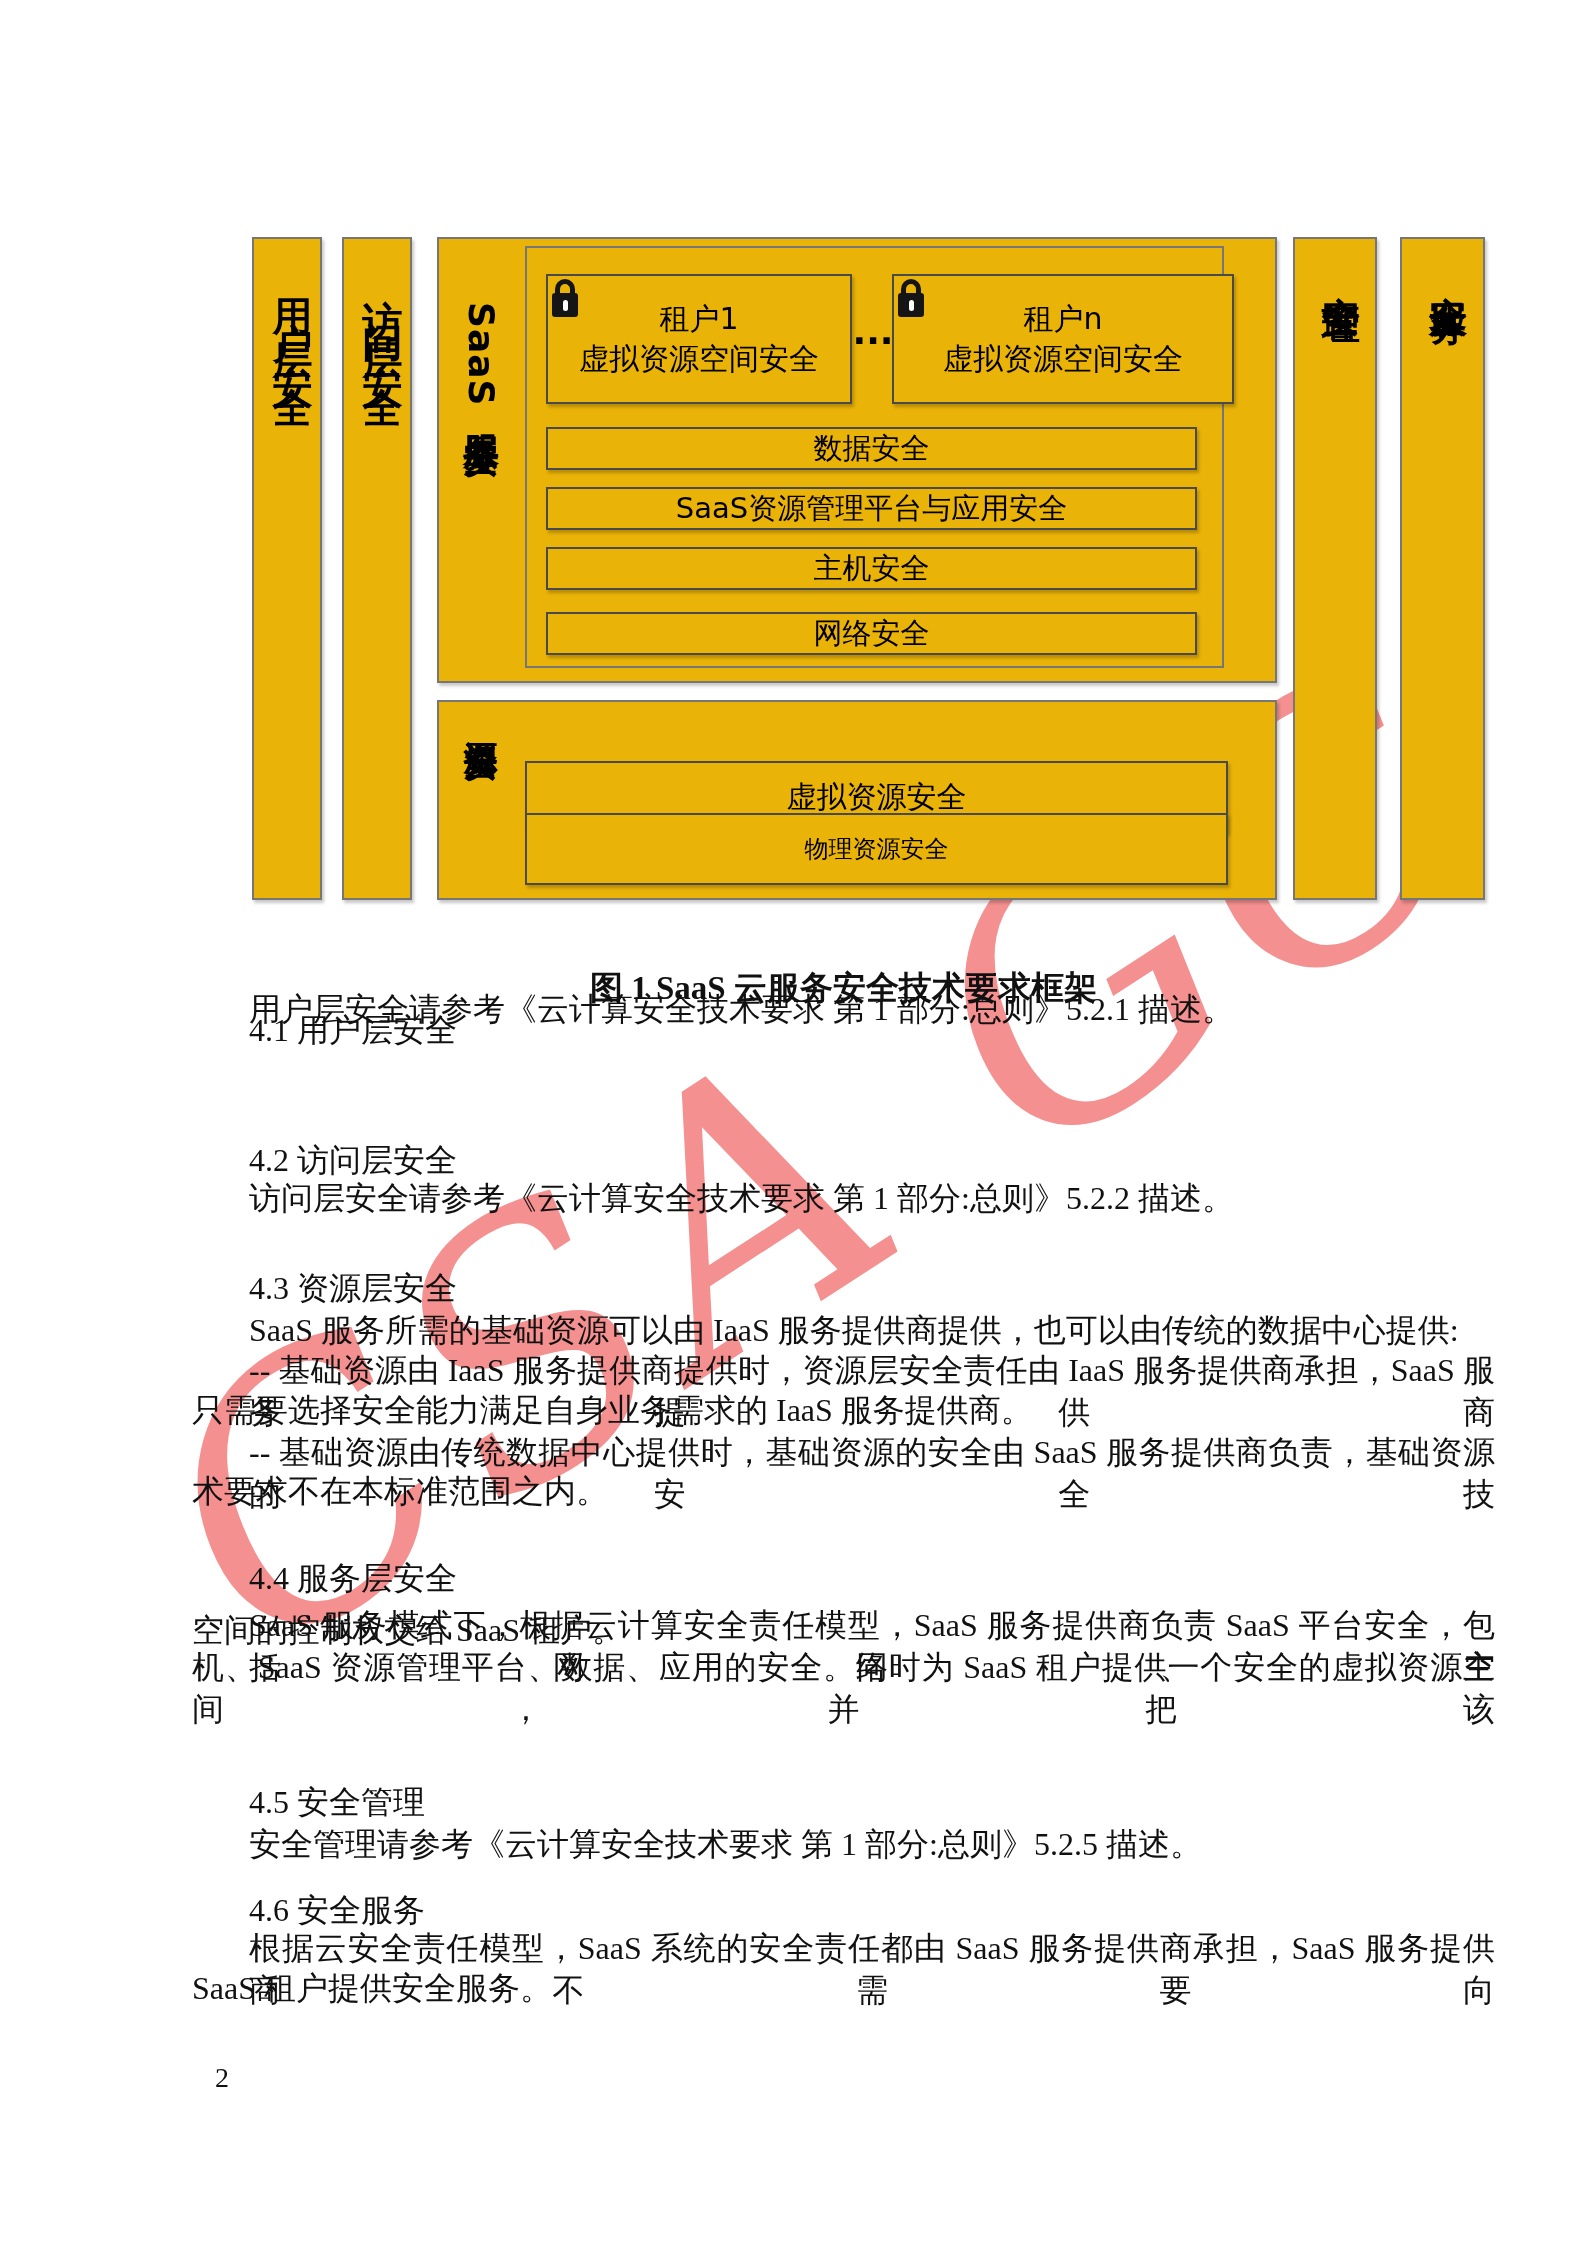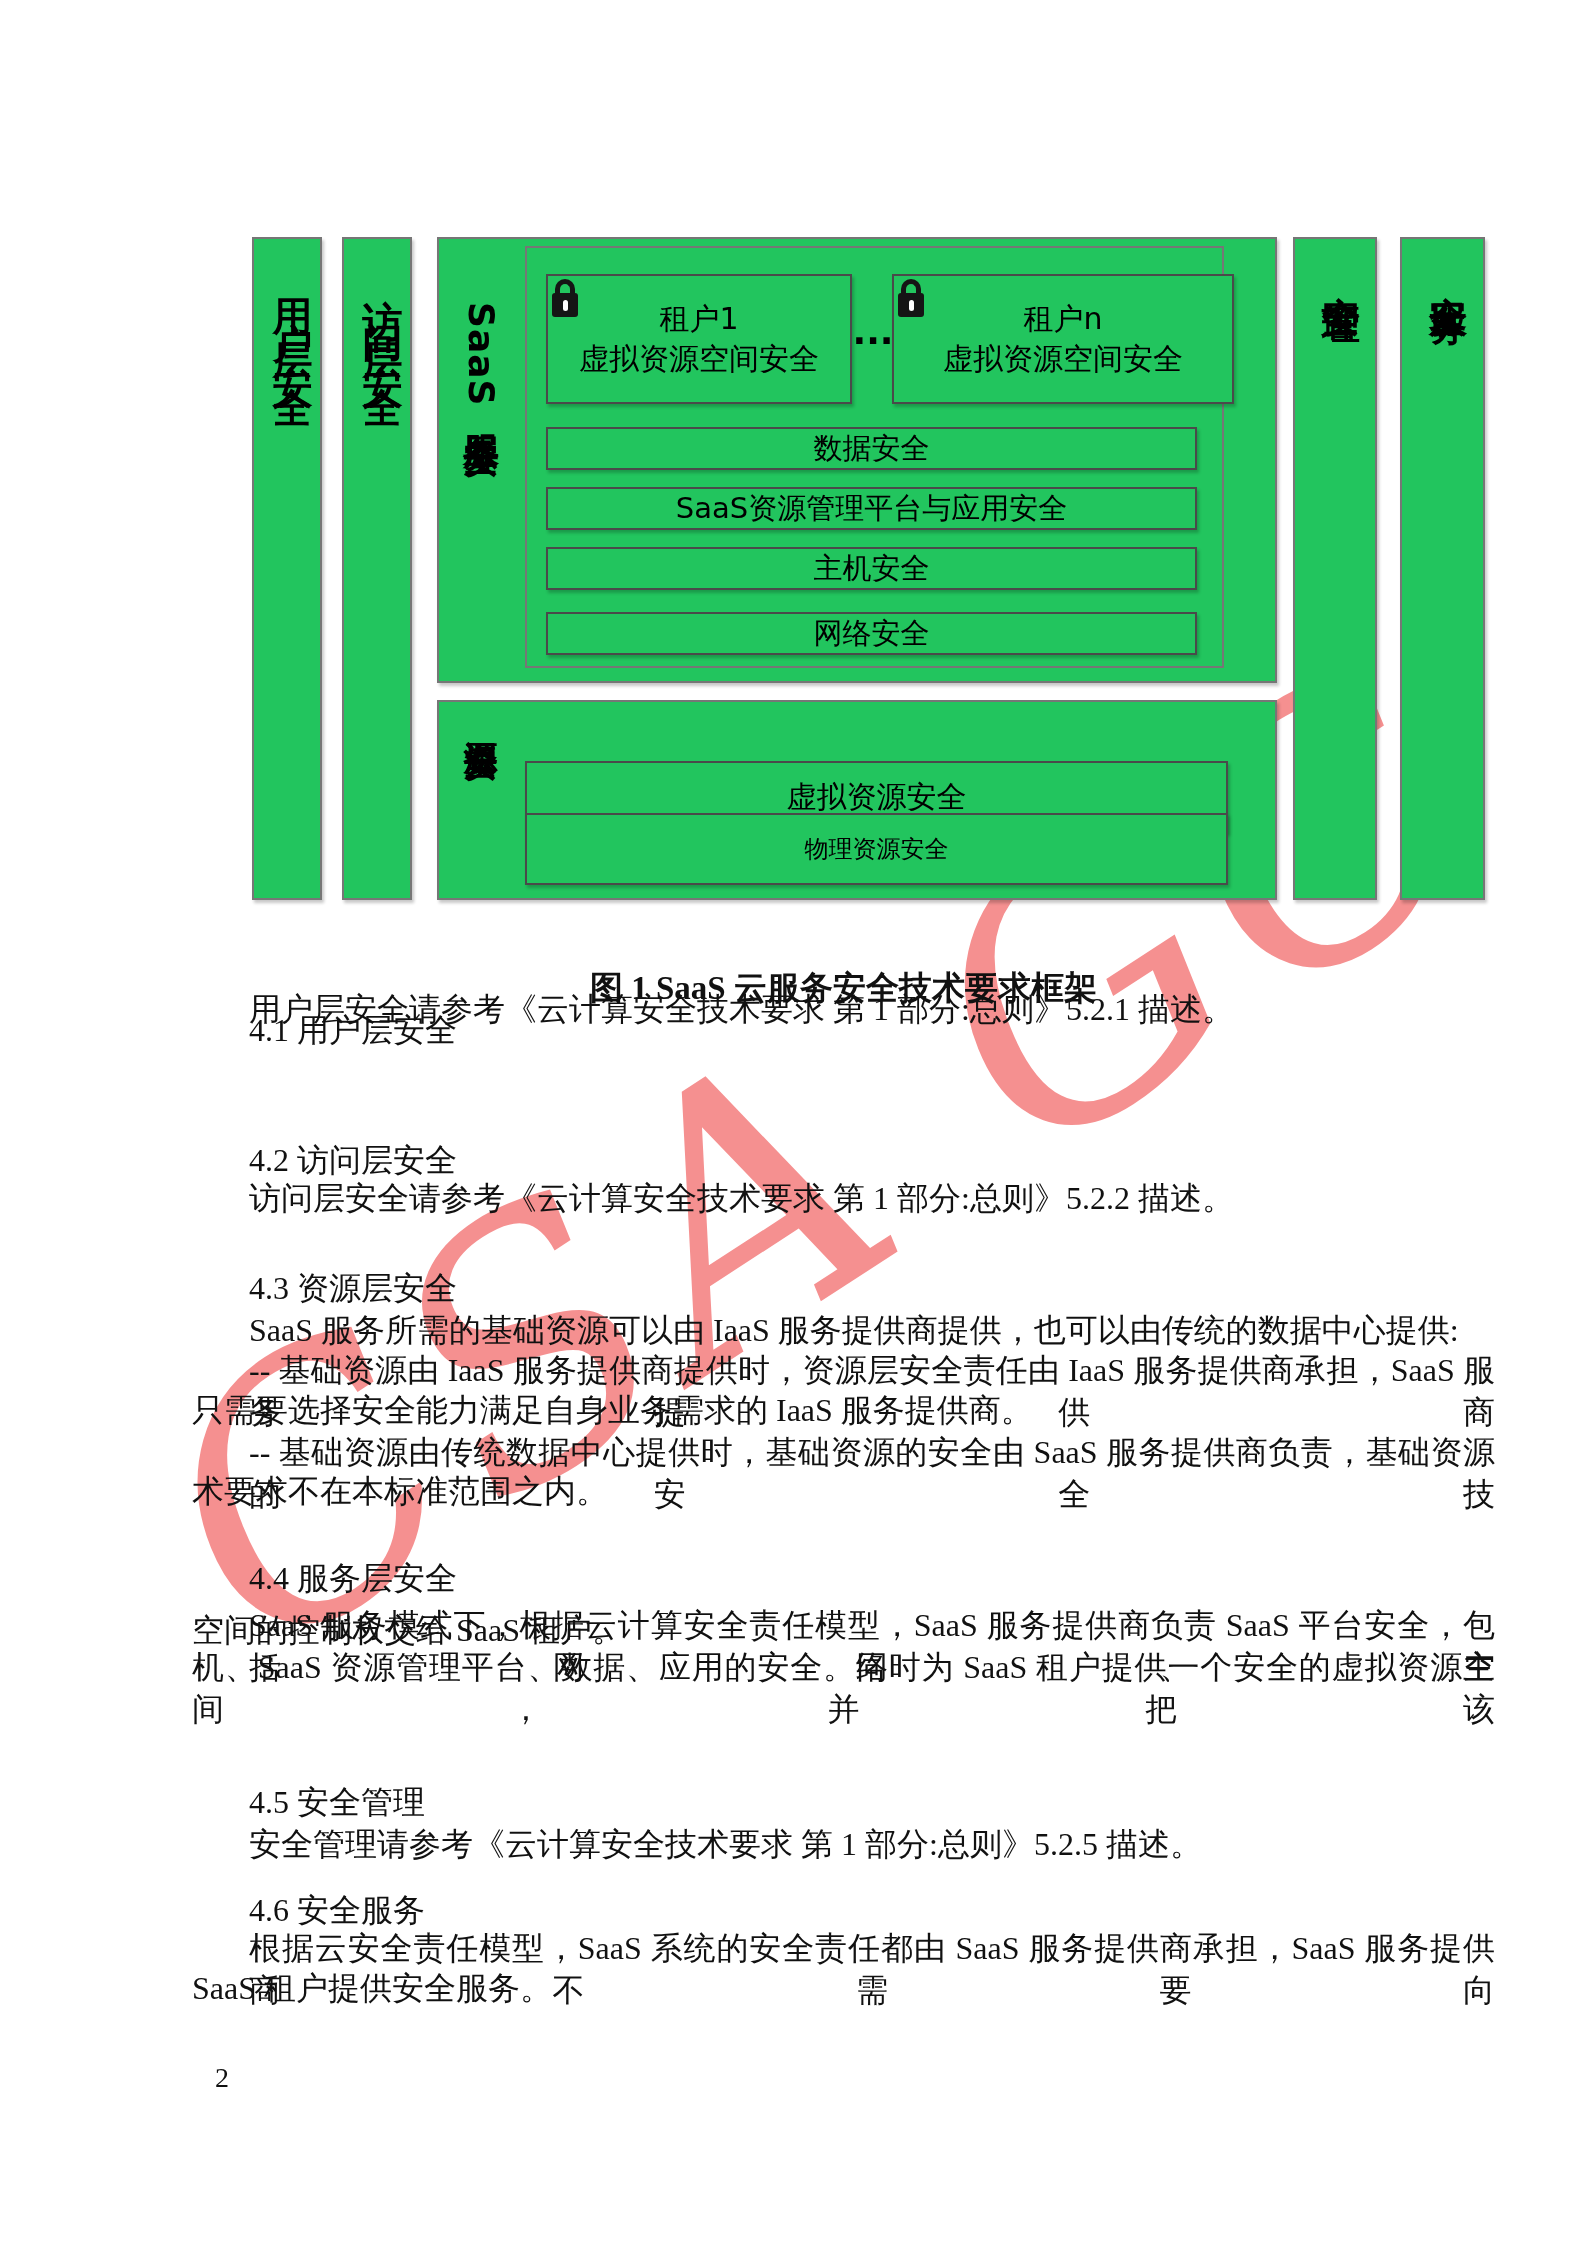--- a/index.html
+++ b/index.html
@@ -24,21 +24,21 @@
     font-size:345px;
     letter-spacing:14px;
     color:#f37878;
     opacity:0.82;
     z-index:1;
     white-space:nowrap;
   }
   
   .box {
     position:absolute;
-    background:#22c55e;
+    background:#eab308;
     border:2px solid #767676;
     box-sizing:border-box;
     box-shadow:2px 3px 3px rgba(0,0,0,0.22);
     z-index:2;
   }
   .innerbox { border:2px solid #4a4a4a; }
   .hrow {
     display:flex; align-items:center; justify-content:center;
     font-family:"DejaVu Sans","Liberation Sans",sans-serif;
     font-size:29px; color:#000;

